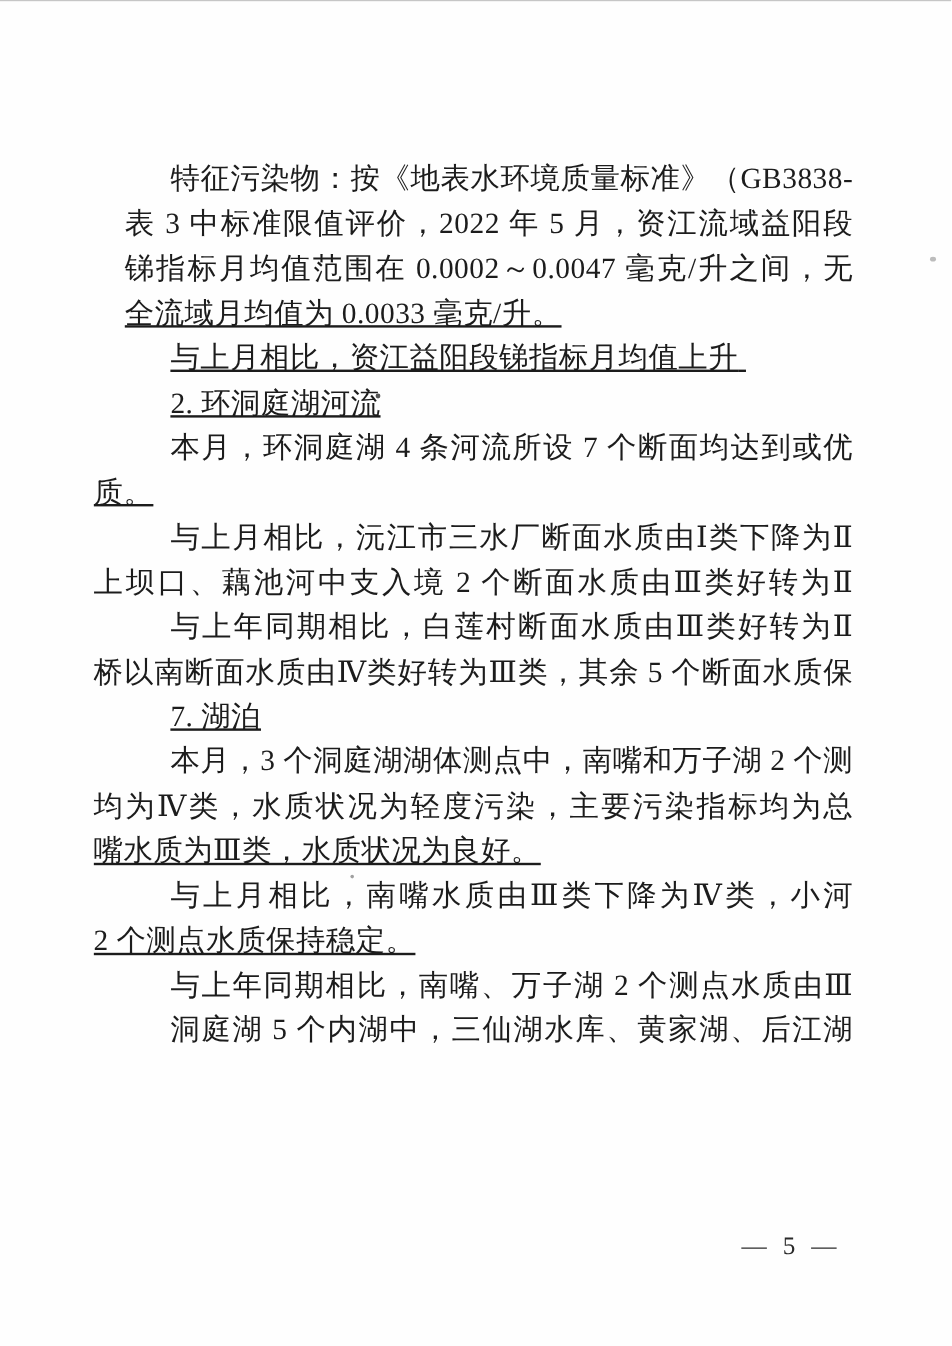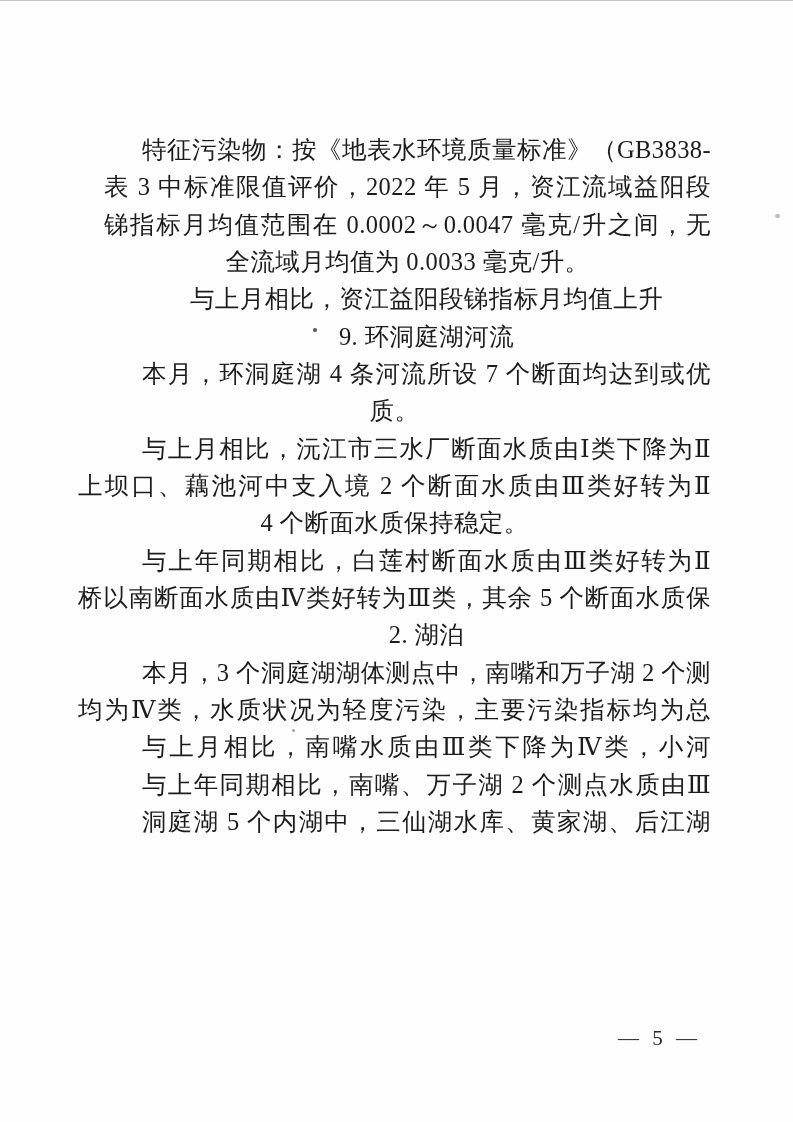--- a/index.html
+++ b/index.html
@@ -35,22 +35,23 @@
     height: 37.34px;
     overflow: hidden;
     letter-spacing: 0.4px;
     white-space: pre-wrap;
   }
   .line.just {
     text-align: justify;
     text-align-last: justify;
   }
   .line.flush {
-    text-align: center;
+    text-align: left;
     text-align-last: auto;
+    text-decoration: underline;
   }
   .ind-para { padding-left: 64px; }
   .ind-p1   { padding-left: 26px; }
   .ind-none { padding-left: 0; }
   .page-number {
     position: absolute;
     left: 592px;
     top: 1026px;
     width: 132px;
     text-align: center;
@@ -73,32 +74,33 @@
 <div class="page">
   <div class="scan-edge-top"></div>
 
   <div class="text-block">
 
   <div class="line ind-para just">特征污染物：按《地表水环境质量标准》（GB3838-2002）</div>
       <div class="line ind-p1 just">表 3 中标准限值评价，2022 年 5 月，资江流域益阳段 20 个断面</div>
       <div class="line ind-p1 just">锑指标月均值范围在 0.0002～0.0047 毫克/升之间，无超标断面，</div>
       <div class="line ind-p1 flush">全流域月均值为 0.0033 毫克/升。</div>
       <div class="line ind-para flush">与上月相比，资江益阳段锑指标月均值上升 13.8%。</div>
-      <div class="line ind-para flush">9. 环洞庭湖河流</div>
+      <div class="line ind-para flush">2. 环洞庭湖河流</div>
       <div class="line ind-para just">本月，环洞庭湖 4 条河流所设 7 个断面均达到或优于Ⅲ类水</div>
       <div class="line ind-none flush">质。</div>
       <div class="line ind-para just">与上月相比，沅江市三水厂断面水质由Ⅰ类下降为Ⅱ类，沱江</div>
       <div class="line ind-none just">上坝口、藕池河中支入境 2 个断面水质由Ⅲ类好转为Ⅱ类，其余</div>
-      <div class="line ind-none flush">4 个断面水质保持稳定。</div>
       <div class="line ind-para just">与上年同期相比，白莲村断面水质由Ⅲ类好转为Ⅱ类，南洲</div>
       <div class="line ind-none just">桥以南断面水质由Ⅳ类好转为Ⅲ类，其余 5 个断面水质保持稳定。</div>
-      <div class="line ind-para flush">2. 湖泊</div>
+      <div class="line ind-para flush">7. 湖泊</div>
       <div class="line ind-para just">本月，3 个洞庭湖湖体测点中，南嘴和万子湖 2 个测点水质</div>
       <div class="line ind-none just">均为Ⅳ类，水质状况为轻度污染，主要污染指标均为总磷；小河</div>
+      <div class="line ind-none flush">嘴水质为Ⅲ类，水质状况为良好。</div>
       <div class="line ind-para just">与上月相比，南嘴水质由Ⅲ类下降为Ⅳ类，小河嘴、万子湖</div>
+      <div class="line ind-none flush">2 个测点水质保持稳定。</div>
       <div class="line ind-para just">与上年同期相比，南嘴、万子湖 2 个测点水质由Ⅲ类下降为</div>
       <div class="line ind-para just">洞庭湖 5 个内湖中，三仙湖水库、黄家湖、后江湖和胭脂湖</div>
     </div>
 
   <div class="page-number">— 5 —</div>
 
   <div class="speck speck-1"></div>
   <div class="speck speck-2"></div>
   <div class="speck speck-3"></div>
 </div>

